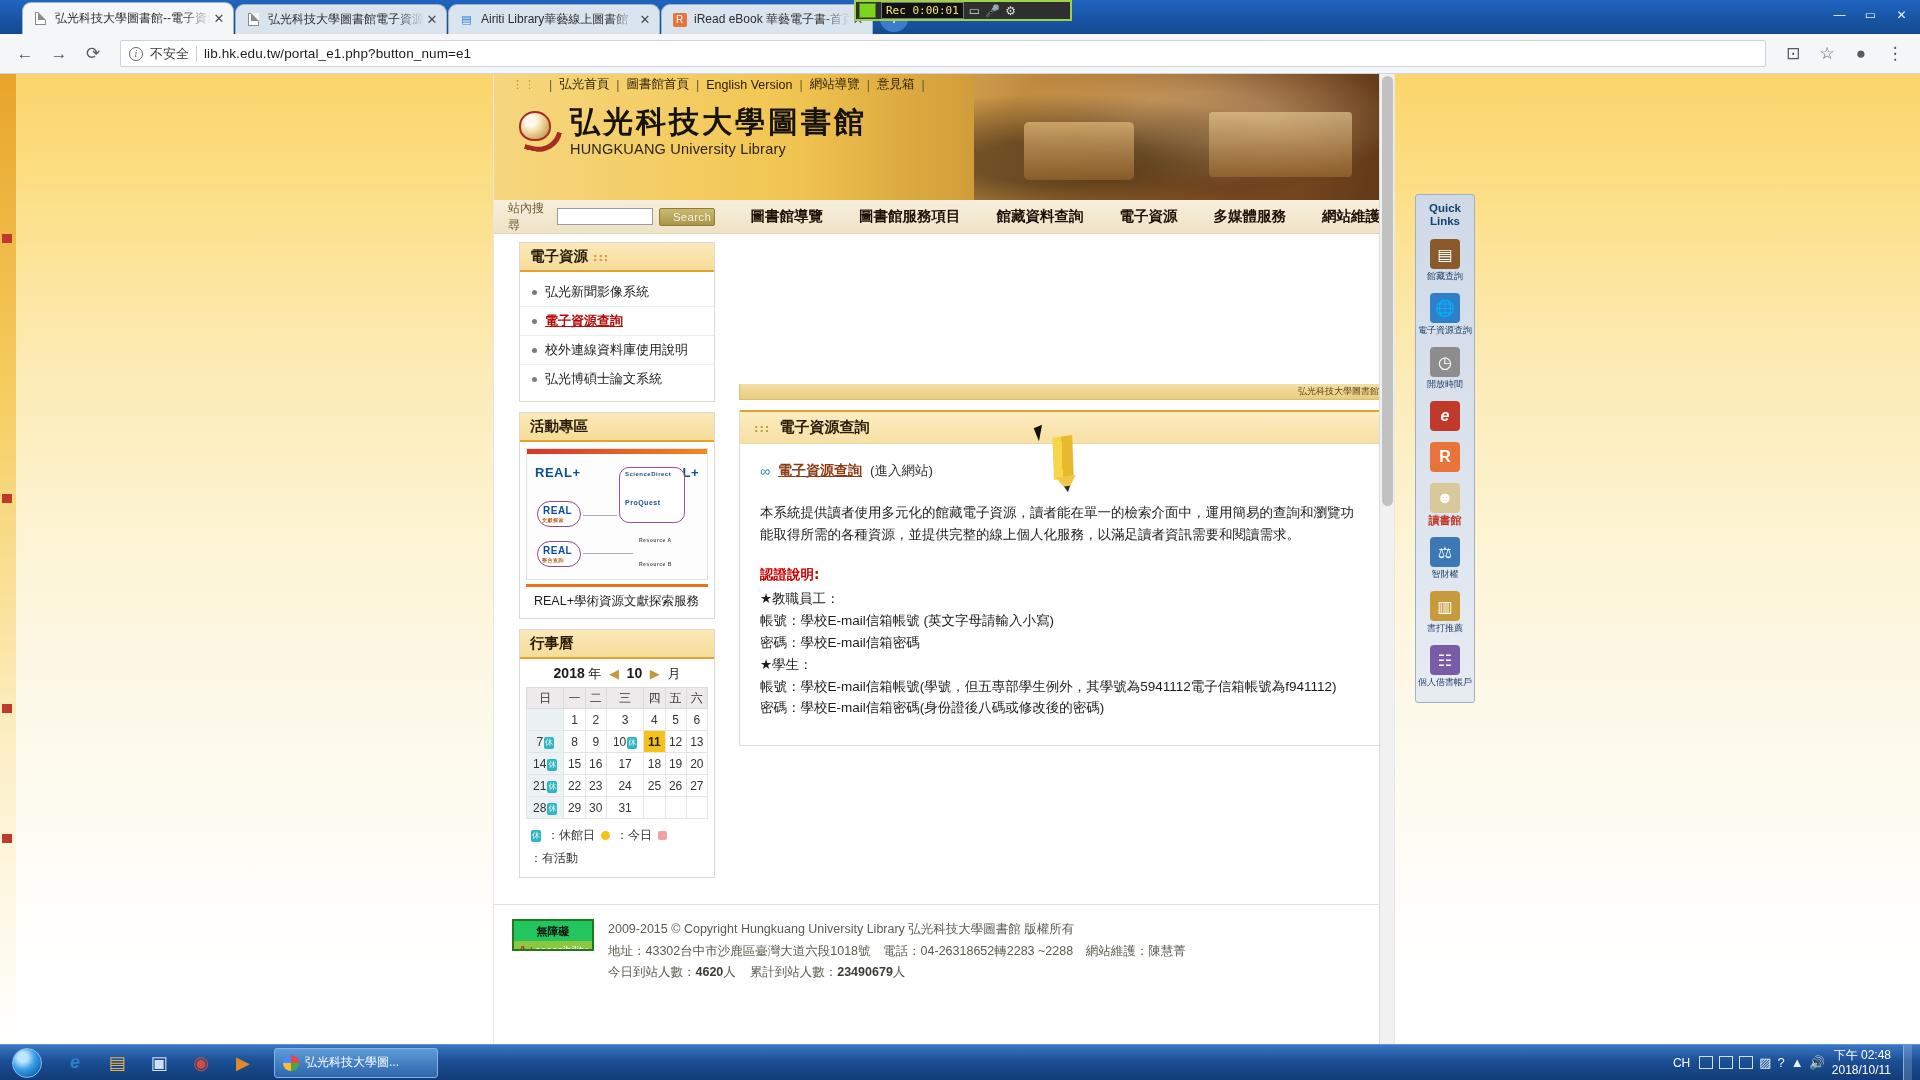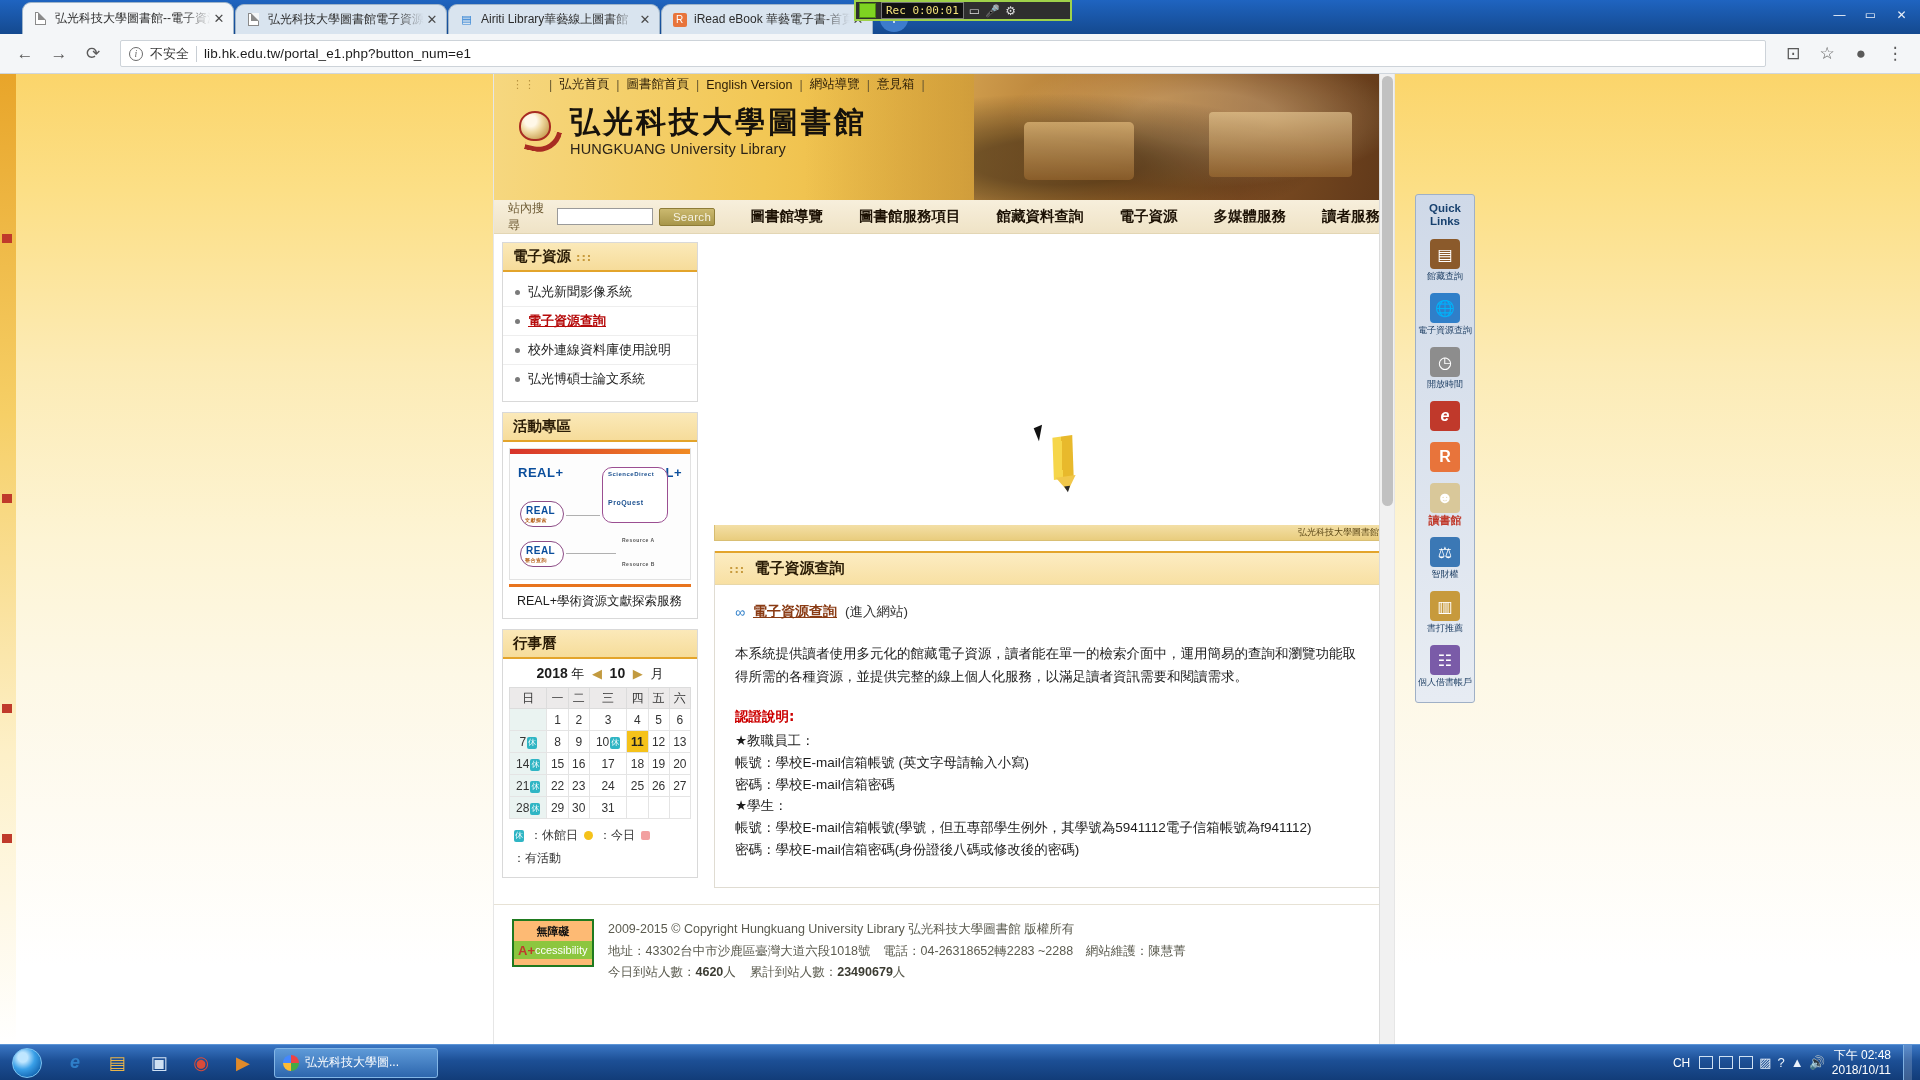--- a/index.html
+++ b/index.html
@@ -228,21 +228,21 @@
     justify-content:center; letter-spacing:.3px;padding-left:11px;
   }
   #menubar .mainlinks { display:flex; align-items:center; margin-left: 22px; gap: 8px; }
   #menubar .mainlinks a {
     color: #1d1205; text-decoration:none; font-size: 14.5px; font-weight: 700;
     padding: 0 14px; white-space: nowrap;
     font-family: "DejaVu Sans","Liberation Sans",sans-serif;
   }
 
   
-  #body-split { display:flex; padding: 8px 8px 0 8px; gap: 16px; align-items: flex-end; }
+  #body-split { display:flex; padding: 8px 8px 0 8px; gap: 24px; align-items: center; margin-left: 17px; }
   #col-left { width: 196px; flex: 0 0 196px; }
   #col-main { flex: 1 1 auto; }
 
   .panel { border: 1px solid #d9d9d9; background:#fff; margin-bottom: 10px; }
   .panel-head {
     background: linear-gradient(#fbe9b9,#f6dc9a);
     border-bottom: 2px solid #e3a42b;
     padding: 4px 10px; font-size: 14.5px; font-weight: 700; color: #2a1c06;
     font-family:"DejaVu Sans","Liberation Sans",sans-serif;
   }
@@ -348,22 +348,22 @@
     font-family:"DejaVu Sans","Liberation Sans",sans-serif; }
   .auth-line { font-size: 13.5px; color:#1c1c1c; line-height: 1.62; }
 
   
   #footer {
     margin-top: 16px; border-top: 1px solid #e7e2d5;
     background:#fff; display:flex; align-items: flex-start; gap: 14px;
     padding: 14px 0 20px 18px;
   }
   #a11y-badge {
-    width: 82px; height: 48px; flex:0 0 82px; border: 2px solid #1f7a1f;
-    background:#fdba74; position: relative; overflow:hidden;
+    width: 82px; height: 32px; flex:0 0 82px; border: 2px solid #1f7a1f;
+    background:#22c55e; position: relative; overflow:hidden;
   }
   #a11y-badge .top { height: 20px; display:flex; align-items:center; justify-content:center;
      font-size: 11px; color:#111; font-weight:700; }
   #a11y-badge .bot { height: 18px; background:#8cc63f; display:flex; align-items:center;
      padding-left: 4px; font-size: 11px; color:#fff; }
   #a11y-badge .bot .ap { color:#c0392b; font-weight:700; font-size: 13px; }
   #footer-text div { font-size: 12.5px; color:#5b5b4f; line-height: 1.72; }
   #footer-text b { color:#3c3c33; }
 
   
@@ -584,21 +584,21 @@
       <div id="menubar">
         <span class="searchlabel">站內搜尋</span>
         <input class="sitesearch" type="text" placeholder="" style="">
         <div class="searchbtn">Search</div>
         <div class="mainlinks">
           <a>圖書館導覽</a>
           <a>圖書館服務項目</a>
           <a>館藏資料查詢</a>
           <a>電子資源</a>
           <a>多媒體服務</a>
-          <a>讀者服務</a>
+          <a>網站維護</a>
         </div>
       </div>
 
       <div id="body-split">
 
         <div id="col-left">
 
           <div class="panel">
             <div class="panel-head">
               <span>電子資源</span>

